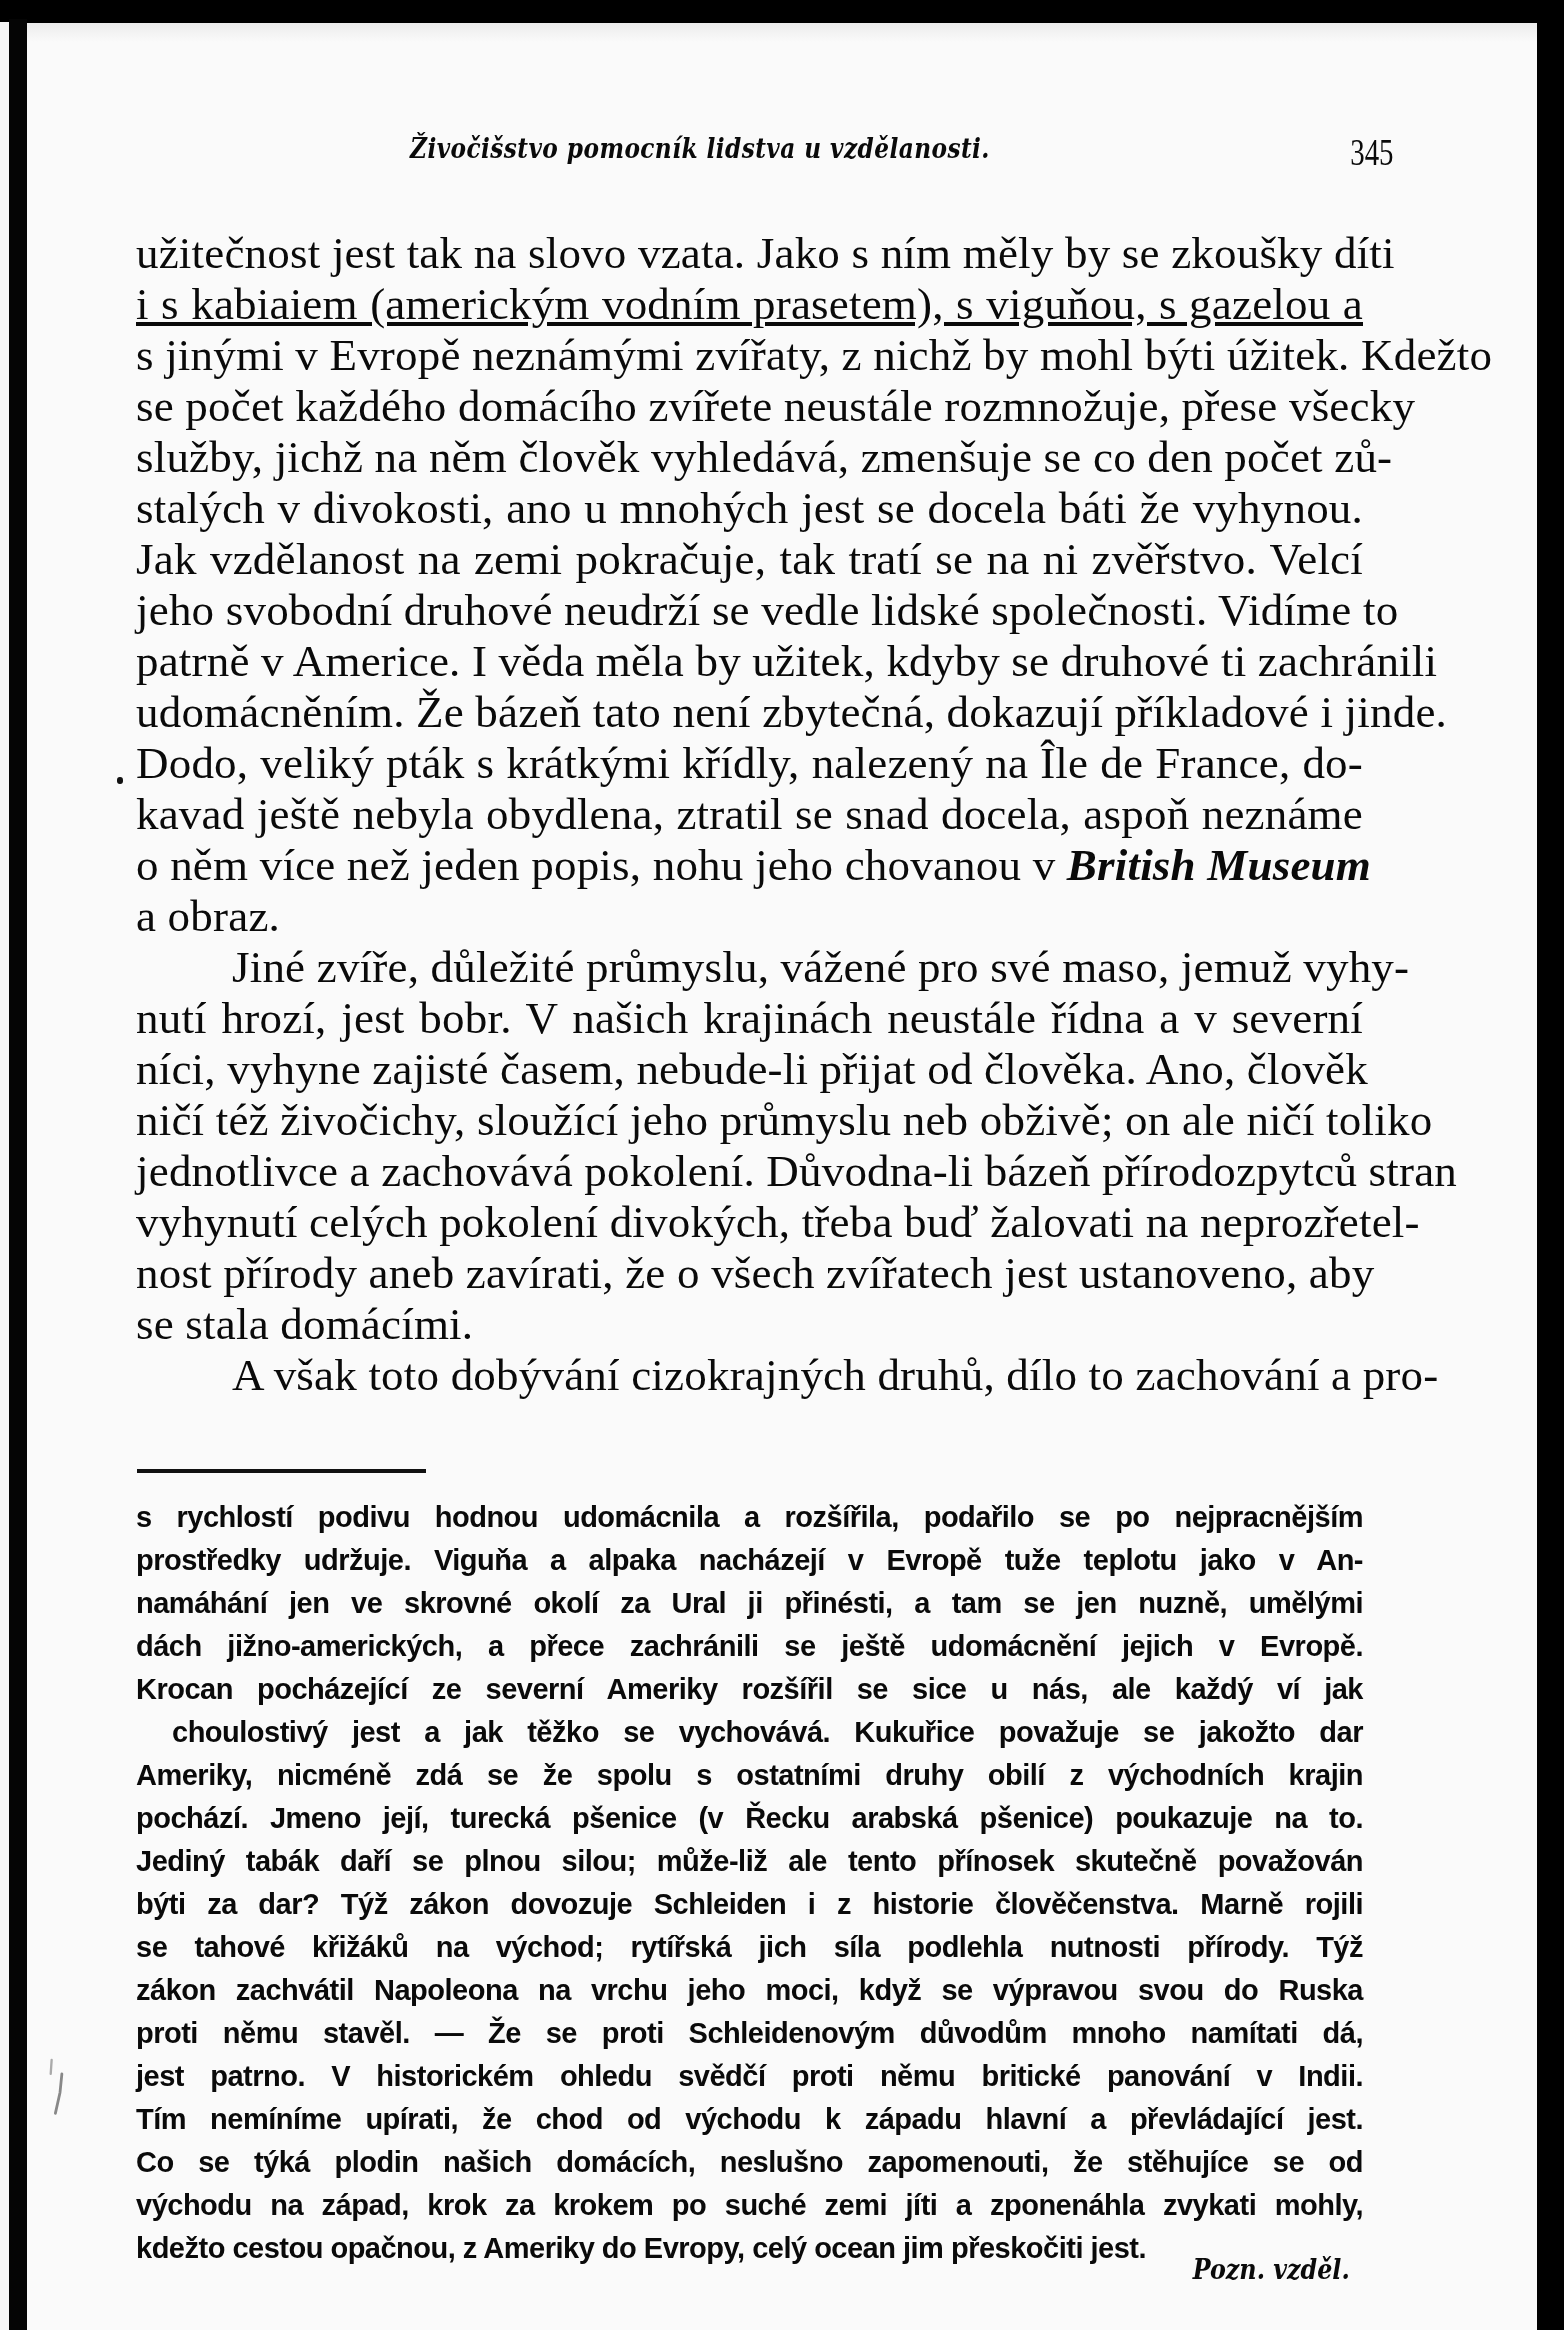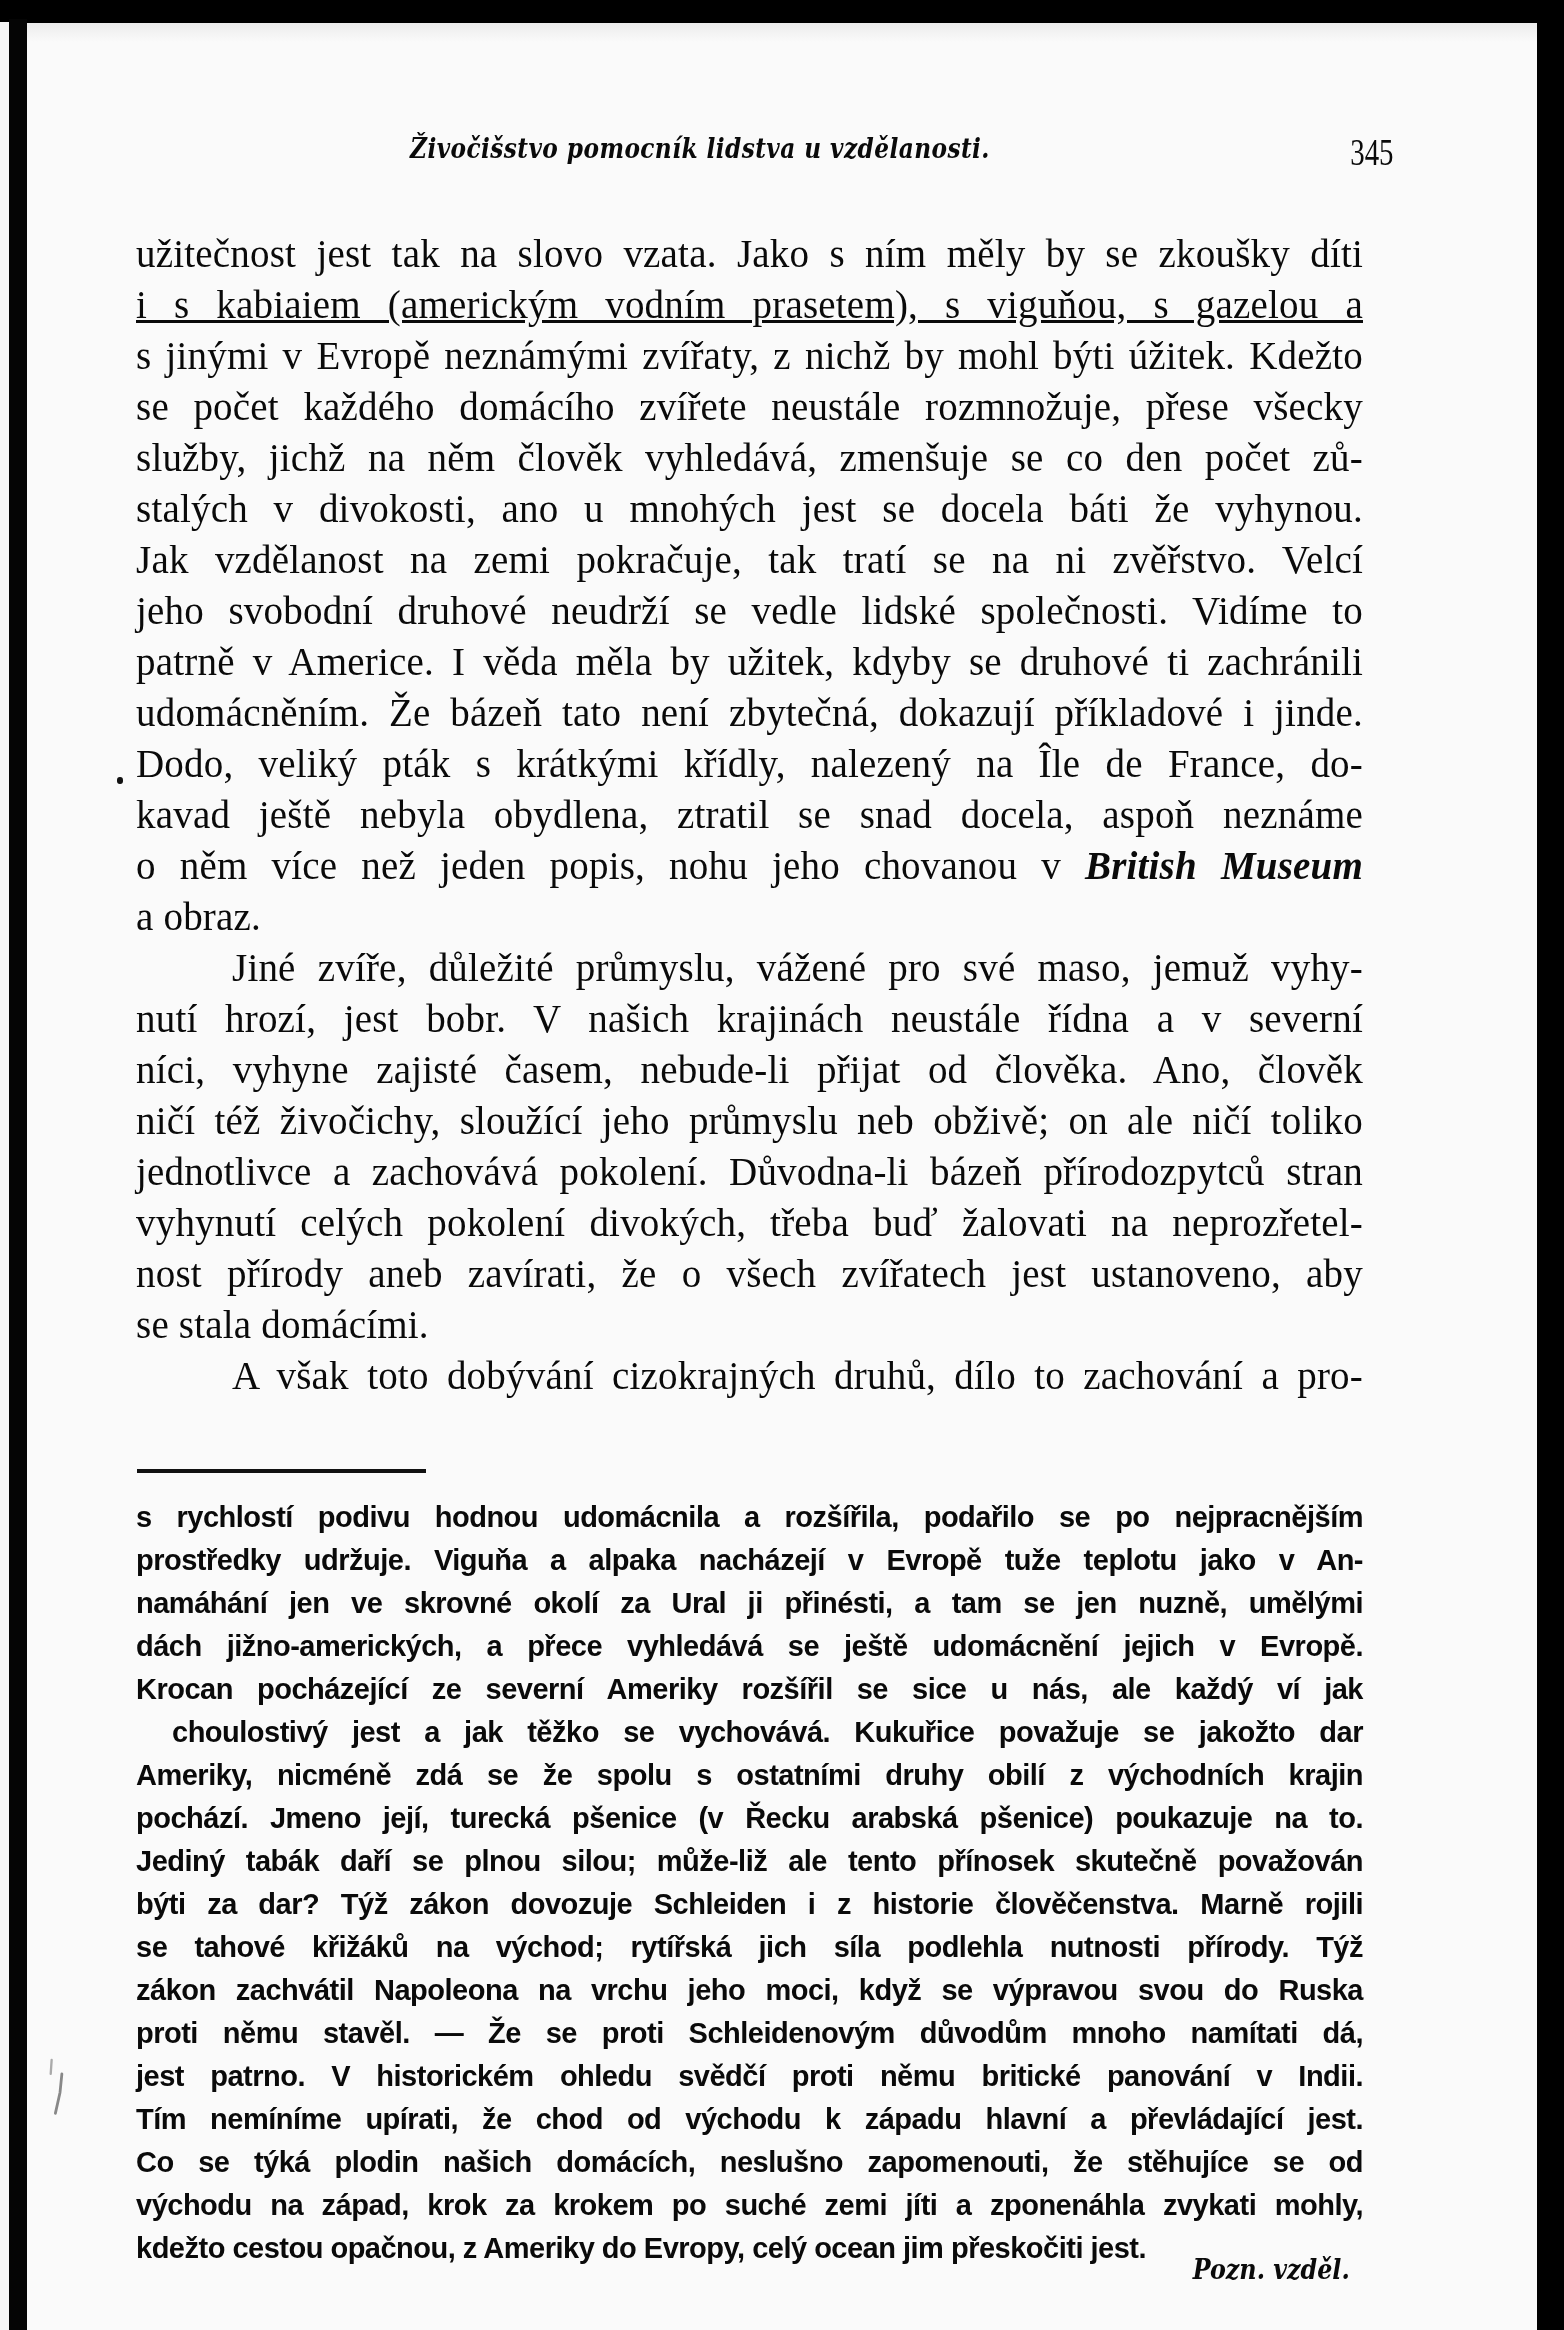--- a/index.html
+++ b/index.html
@@ -81,21 +81,21 @@
       position: absolute;
       left: 136px;
       top: 228px;
       width: 1227px;
     }
     .line {
       display: block;
       height: 51px;
       line-height: 51px;
       font-family: "Liberation Serif", serif;
-      font-size: 39px;
+      font-size: 45px;
       white-space: nowrap;
       text-align: justify;
       text-align-last: justify;
       letter-spacing: 0.2px;
     }
     .line.last {
       text-align-last: left;
     }
     .line.indent {
       padding-left: 96px;
@@ -205,21 +205,21 @@
 
   <span class="line indent" style="display: block;">A však toto dobývání cizokrajných druhů, dílo to zachování a pro-</span>
 </div>
 
 <div class="footnote-rule"></div>
 
 <div class="footnote">
   <span class="fline" style="display: block;">s rychlostí podivu hodnou udomácnila a rozšířila, podařilo se po nejpracnějším</span>
   <span class="fline" style="display: block;">prostředky udržuje. Viguňa a alpaka nacházejí v Evropě tuže teplotu jako v An-</span>
   <span class="fline" style="display: block;">namáhání jen ve skrovné okolí za Ural ji přinésti, a tam se jen nuzně, umělými</span>
-  <span class="fline" style="display: block;">dách jižno-amerických, a přece vyhledává se ještě udomácnění jejich v Evropě.</span>
+  <span class="fline" style="display: block;">dách jižno-amerických, a přece zachránili se ještě udomácnění jejich v Evropě.</span>
   <span class="fline" style="display: block;">Krocan pocházející ze severní Ameriky rozšířil se sice u nás, ale každý ví jak</span>
   <span class="fline" style="display: block; margin-left: 36px;">choulostivý jest a jak těžko se vychovává. Kukuřice považuje se jakožto dar</span>
   <span class="fline" style="display: block;">Ameriky, nicméně zdá se že spolu s ostatními druhy obilí z východních krajin</span>
   <span class="fline" style="display: block;">pochází. Jmeno její, turecká pšenice (v Řecku arabská pšenice) poukazuje na to.</span>
   <span class="fline" style="display: block;">Jediný tabák daří se plnou silou; může-liž ale tento přínosek skutečně považován</span>
   <span class="fline" style="display: block;">býti za dar? Týž zákon dovozuje Schleiden i z historie člověčenstva. Marně rojili</span>
   <span class="fline" style="display: block;">se tahové křižáků na východ; rytířská jich síla podlehla nutnosti přírody. Týž</span>
   <span class="fline" style="display: block;">zákon zachvátil Napoleona na vrchu jeho moci, když se výpravou svou do Ruska</span>
   <span class="fline" style="display: block;">proti němu stavěl. — Že se proti Schleidenovým důvodům mnoho namítati dá,</span>
   <span class="fline" style="display: block;">jest patrno. V historickém ohledu svědčí proti němu britické panování v Indii.</span>

